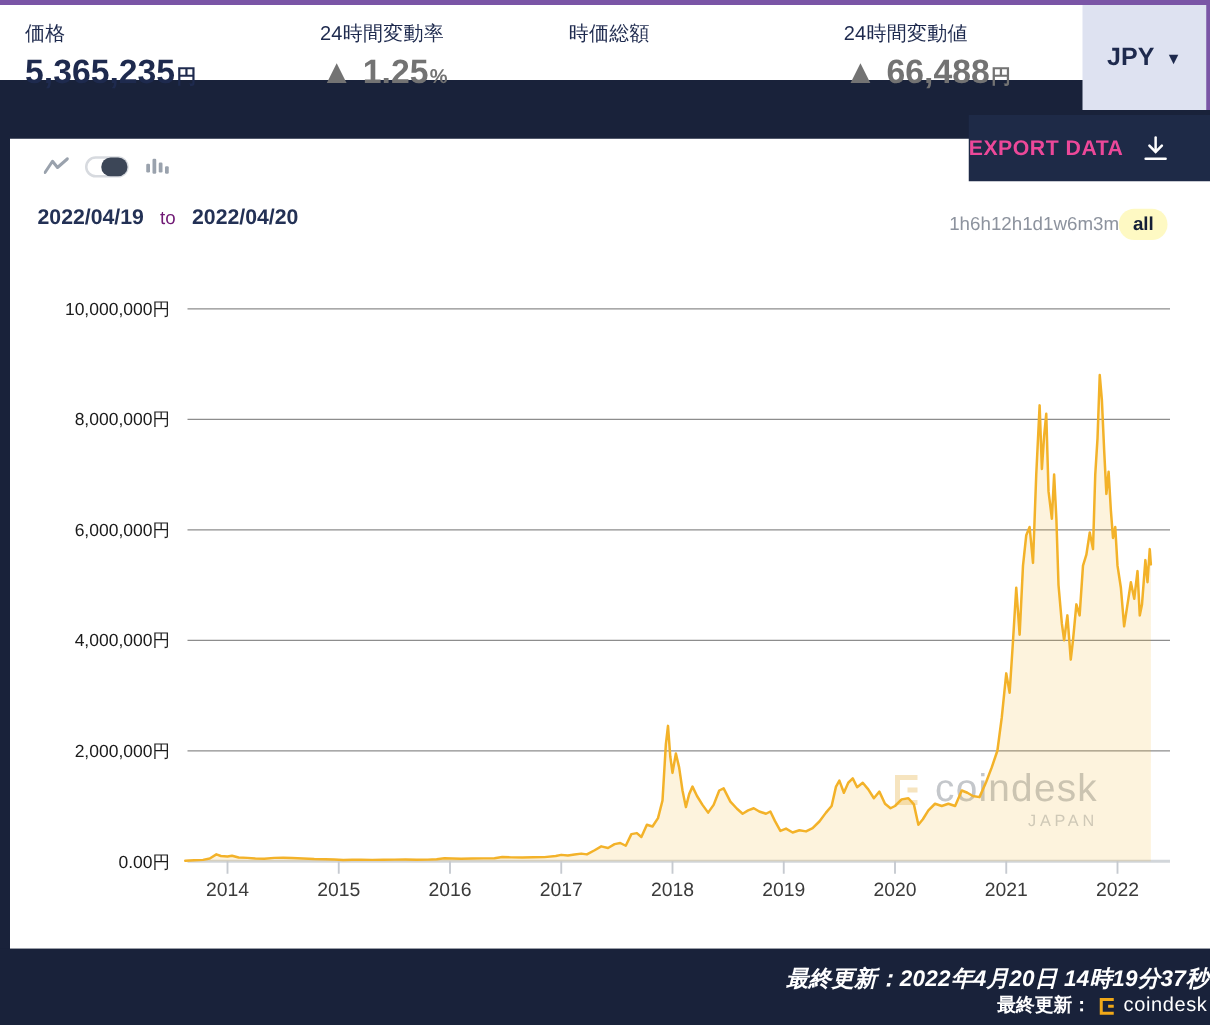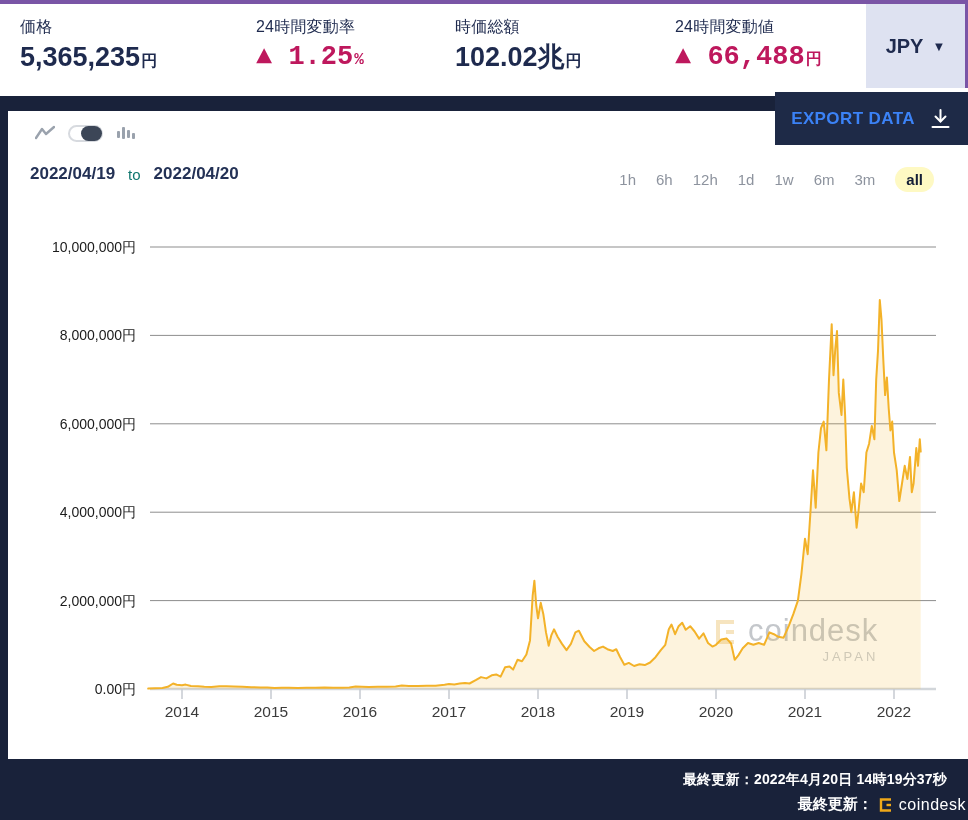--- a/index.html
+++ b/index.html
@@ -4,40 +4,40 @@
 <style>
   * { margin:0; padding:0; box-sizing:border-box; }
   html,body { width:968px; height:820px; }
   body{
     font-family:"Liberation Sans","DejaVu Sans",sans-serif;
     background:#19223a; position:relative; overflow:hidden;
   }
   .stage{ position:absolute; inset:0; border-top:4px solid #7a55a6; }
 
   
-  .topbar{ position:absolute; left:0; top:0; width:968px; height:92px; background:#ffffff; }
+  .topbar{ position:absolute; left:0; top:0; width:968px; height:60px; background:#ffffff; }
   .stat{ position:absolute; top:13px; }
   .stat .lbl{ font-size:16px; color:#1e2a4e; letter-spacing:.2px; }
   .stat .val{ margin-top:5px; font-size:27px; font-weight:bold; color:#1e2a4e; line-height:1.05; }
   .stat .val .unit{ font-size:16px; font-weight:bold; margin-left:1px; }
-  .stat .val.green{ color:#be185d;font-family:Liberation Mono, monospace; }
+  .stat .val.green{ color:#737373; }
   .stat0{ left:20px; } .stat1{ left:256px; } .stat2{ left:455px; } .stat3{ left:675px; }
   .jpy{
     position:absolute; right:0; top:0; width:102px; height:84px;
     background:#dee2f1; border-right:3px solid #7a55a6;
     display:flex; align-items:center; justify-content:center; gap:9px;
     font-size:20px; font-weight:bold; color:#1e2a4e; cursor:pointer;
   }
   .jpy .caret{ font-size:13px; }
 
   
   .export-btn{
     position:absolute; right:0; top:88px; width:193px; height:53px;
-    background:#1e2a47; color:#3b82f6; z-index:30;
-    display:flex; align-items:center; justify-content:center; gap:14px;
+    background:#1e2a47; color:#ec4899; z-index:30;
+    display:flex; align-items:center; gap:14px;
     font-size:17px; font-weight:bold; letter-spacing:.4px; cursor:pointer;
   }
 
   
   .chart-card{
     position:absolute; left:8px; top:107px; width:960px; height:648px;
     background:#ffffff;
   }
   .watermark{
     position:absolute; left:702px; top:504px; display:flex; align-items:flex-start; gap:8px;
@@ -50,32 +50,32 @@
 
   .type-controls{ position:absolute; left:27px; top:13px; z-index:5; display:flex; align-items:center; gap:13px; }
   .toggle{
     width:35px; height:17px; border:2px solid #d7dadf; border-radius:10px; background:#fff;
     position:relative; cursor:pointer;
   }
   .toggle .knob{ position:absolute; right:-1px; top:-1px; width:21px; height:15px; background:#3c4657; border-radius:8px; }
 
   .date-range{ position:absolute; left:22px; top:53px; z-index:5; display:flex; align-items:center; gap:13px; }
   .date-range .d{ font-size:17px; font-weight:bold; color:#233155; cursor:pointer; }
-  .date-range .sep{ font-size:15px; color:#0f766e; }
-
-  .range-row{ position:absolute; right:34px; top:56px; z-index:5; display:flex; align-items:center; gap:20px; }
+  .date-range .sep{ font-size:15px; color:#701a75; }
+
+  .range-row{ position:absolute; right:34px; top:56px; z-index:5; display:flex; align-items:center; }
   .range-btn{ font-size:15px; color:#8d939e; cursor:pointer; }
   .range-btn.active{ color:#141e36; font-weight:bold; background:#fef9c3; border-radius:13px; padding:4px 11px; }
 
   
   .bottombar{
     position:absolute; left:0; top:755px; width:968px; height:65px; background:#19223a;
     color:#ffffff;
   }
-  .bb-line1{ position:absolute; right:21px; top:12px; font-size:14px; font-weight:bold; letter-spacing:.2px; }
+  .bb-line1{ position:absolute; right:1px; top:12px; font-size:18px; font-weight:bold; letter-spacing:.2px;font-style:italic; }
   .bb-line2{ position:absolute; right:2px; top:36px; display:flex; align-items:center; gap:5px;
              font-size:15px; font-weight:bold; }
   .bb-line2 .src-name{ font-size:16px; font-weight:500; letter-spacing:.5px; }
   .icon{ display:inline-flex; }
 </style>
 </head>
 <body>
 
 <div class="stage">
 
@@ -83,21 +83,20 @@
     <div class="stat stat0">
       <div class="lbl">価格</div>
       <div class="val"><span>5,365,235</span><span class="unit">円</span></div>
     </div>
     <div class="stat stat1">
       <div class="lbl">24時間変動率</div>
       <div class="val green"><span>▲ 1.25</span><span class="unit">%</span></div>
     </div>
     <div class="stat stat2">
       <div class="lbl">時価総額</div>
-      <div class="val"><span>102.02兆</span><span class="unit">円</span></div>
     </div>
     <div class="stat stat3">
       <div class="lbl">24時間変動値</div>
       <div class="val green"><span>▲ 66,488</span><span class="unit">円</span></div>
     </div>
     <div class="jpy">
       <span>JPY</span>
       <span class="caret">▼</span>
     </div>
   </header>

